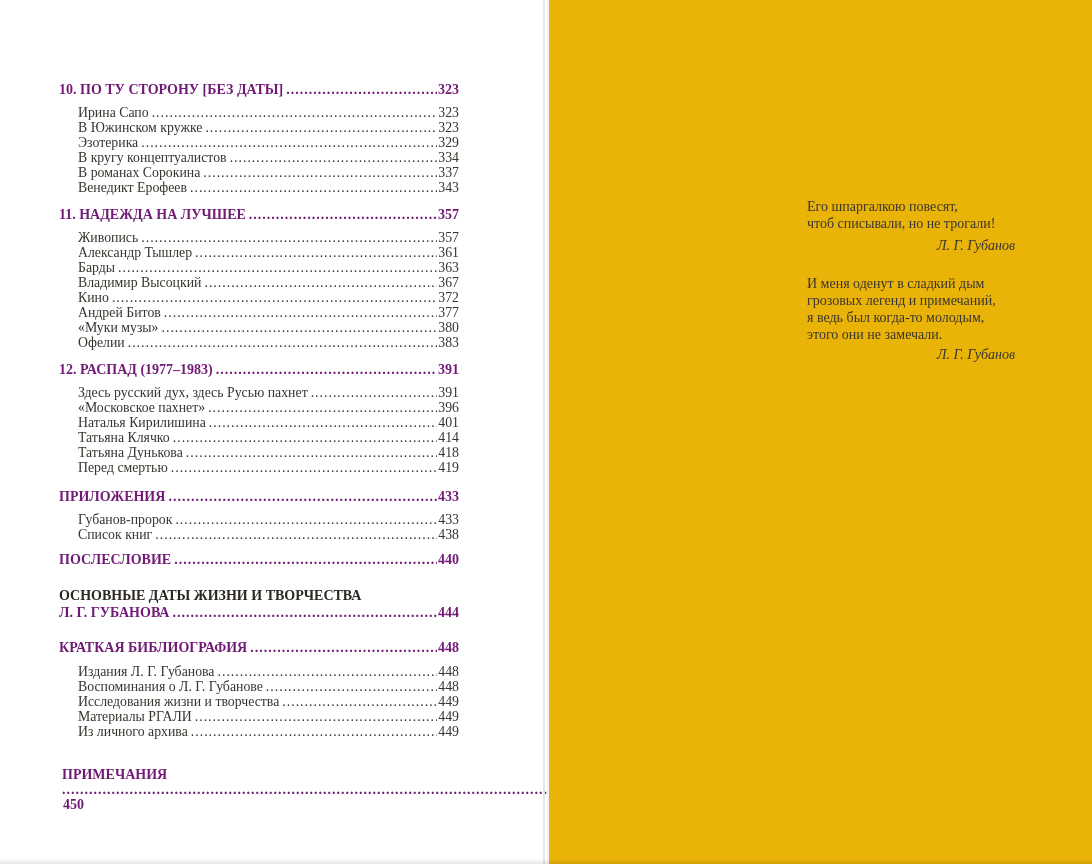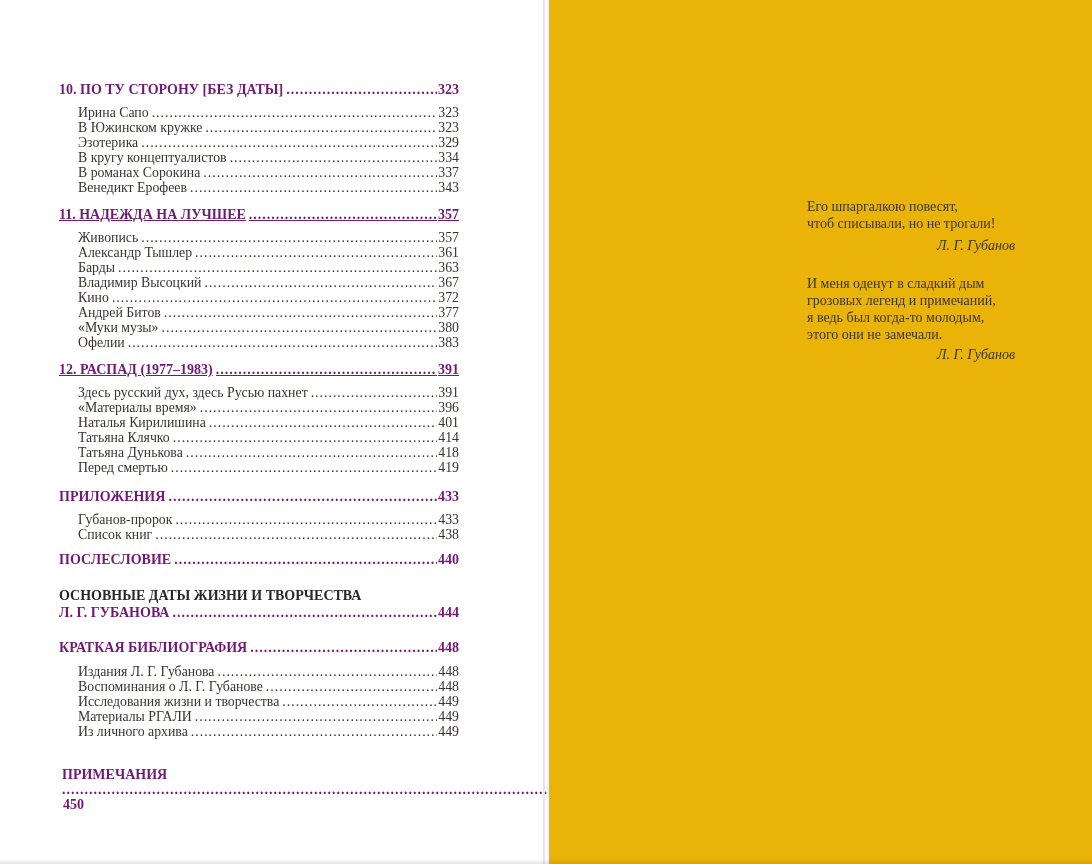--- a/index.html
+++ b/index.html
@@ -44,21 +44,21 @@
     white-space: nowrap;
     min-width: 6px;
     margin-left: 3px;
   }
   .leader::after {
     content: "....................................................................................................................................................................................................................................................................";
     letter-spacing: 1px;
   }
   .pg { white-space: nowrap; padding-left: 1px; }
 
-  .mt12 { margin-top: 12px; text-decoration: underline; }
+  .mt12 { margin-top: 12px; }
   .mt13 { margin-top: 28px; flex-direction: column; }
   .mt14 { margin-top: 14px; }
   .mt10 { margin-top: 10px; }
   .mt20 { margin-top: 20px; }
   .h-block { margin-top: 21px; font-weight: 700; font-size: 14px; line-height: 16.5px; color: #2b2722; }
   .items-mt9 { margin-top: 9px; }
 
   
   .epigraphs {
     position: absolute; left: 258px; top: 198px; width: 208px;
@@ -168,21 +168,21 @@
         <span class="leader"></span>
         <span class="pg">391</span>
       </div>
       <div class="items">
         <div class="i-row">
           <span class="lbl">Здесь русский дух, здесь Русью пахнет</span>
           <span class="leader"></span>
           <span class="pg">391</span>
         </div>
         <div class="i-row">
-          <span class="lbl">«Материалы время»</span>
+          <span class="lbl">«Московское пахнет»</span>
           <span class="leader"></span>
           <span class="pg">396</span>
         </div>
         <div class="i-row">
           <span class="lbl">Наталья Кирилишина</span>
           <span class="leader"></span>
           <span class="pg">401</span>
         </div>
         <div class="i-row">
           <span class="lbl">Татьяна Клячко</span>

